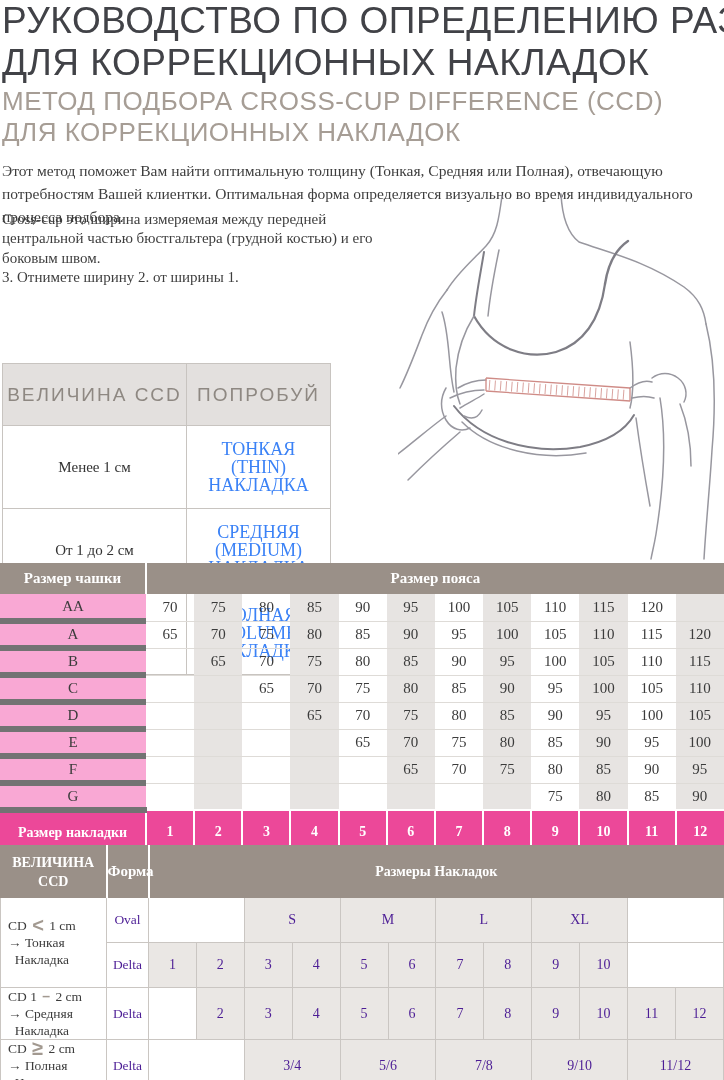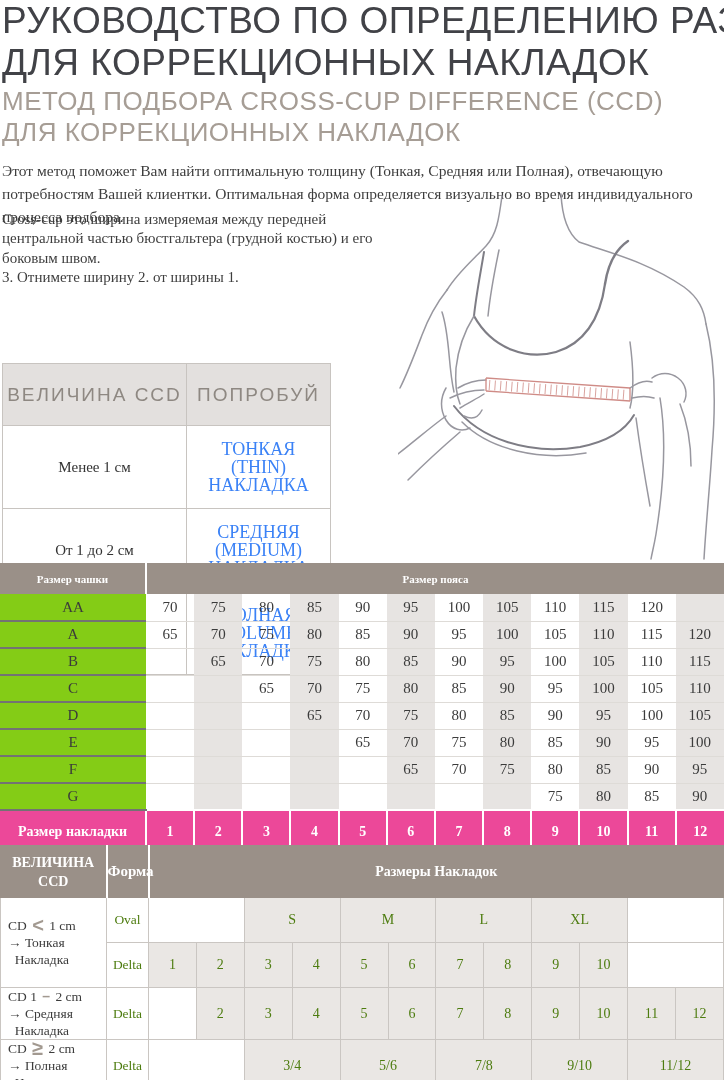--- a/index.html
+++ b/index.html
@@ -24,38 +24,38 @@
   .ccd-table th, .ccd-table td { border:1px solid #c8c4c0; text-align:center; vertical-align:middle; }
   .ccd-table th { height:62px; background:#e3e0de; color:#8e8882; font-family:"Liberation Sans",sans-serif;
                   font-weight:300; font-size:19px; letter-spacing:2px; }
   .ccd-table td { height:39px; }
   .ccd-table td.val { font-size:15px; color:#333; }
   .ccd-table td.try { font-size:18px; line-height:18px; color:#3b82f6; padding:14px 14px; }
 
   
   .size-table { left:0; top:563px; width:724px; border-collapse:collapse; table-layout:fixed; }
   .size-table th, .size-table td { text-align:center; vertical-align:middle; }
-  .size-table thead th { height:31px; background:#9a9088; color:#fff; font-size:11px; font-weight:bold; }
+  .size-table thead th { height:31px; background:#9a9088; color:#fff; font-size:15px; font-weight:bold; }
   .size-table thead th.cup { border-right:2px solid #fff; }
   .size-table tbody td { height:27px; font-size:15px; color:#3b3b3b; border-bottom:1px solid #dedbd7; }
-  .size-table tbody td.rowhead { background:#84cc16; border-bottom:2px solid #737373;font-family:Liberation Serif, serif; }
+  .size-table tbody td.rowhead { background:#f9a8d4; border-bottom:6px solid #737373;font-family:Liberation Serif, serif; }
   .size-table tbody td.shade { background:#e7e4e2; }
   .size-table tfoot td { height:43px; background:#ec4899; color:#fff; font-size:14px; font-weight:bold;
                          border-top:2px solid #fff; border-left:2px solid #fff; }
   .size-table tfoot td:first-child { border-left:none; }
 
   
   .shape-table { left:0; top:845px; width:724px; border-collapse:collapse; table-layout:fixed; }
   .shape-table th, .shape-table td { border:1px solid #cac6c2; text-align:center; vertical-align:middle; }
   .shape-table thead th { height:52px; background:#9a9088; color:#fff; font-weight:bold; border-color:#9a9088; }
   .shape-table thead th + th { border-left:2px solid #fff; }
   .shape-table thead th.hccd { font-size:14px; line-height:19px; padding:0 10px; }
   .shape-table thead th.hform { font-size:15px; }
   .shape-table thead th.hsizes { font-size:14px; }
-  .shape-table td { height:45px; font-size:14px; color:#4d7c0f; background:#fff; }
+  .shape-table td { height:45px; font-size:14px; color:#4c1d95; background:#fff; }
   .shape-table td.glabel { text-align:left; padding-left:7px; font-size:13.5px; line-height:17px; color:#3c3c3c; }
   .shape-table td.glabel .sym { font-family:"Liberation Sans",sans-serif; font-weight:bold;
                                 color:#a29990; font-size:20px; vertical-align:-2px; padding:0 2px; }
   .shape-table td.glabel .sym.small { font-size:14px; vertical-align:0; }
   .shape-table td.shape { font-size:13.5px; }
   .shape-table td.shade2 { background:#eae7e4; }
 
   
   .figure { left:398px; top:192px; width:326px; height:368px; }
 </style>

